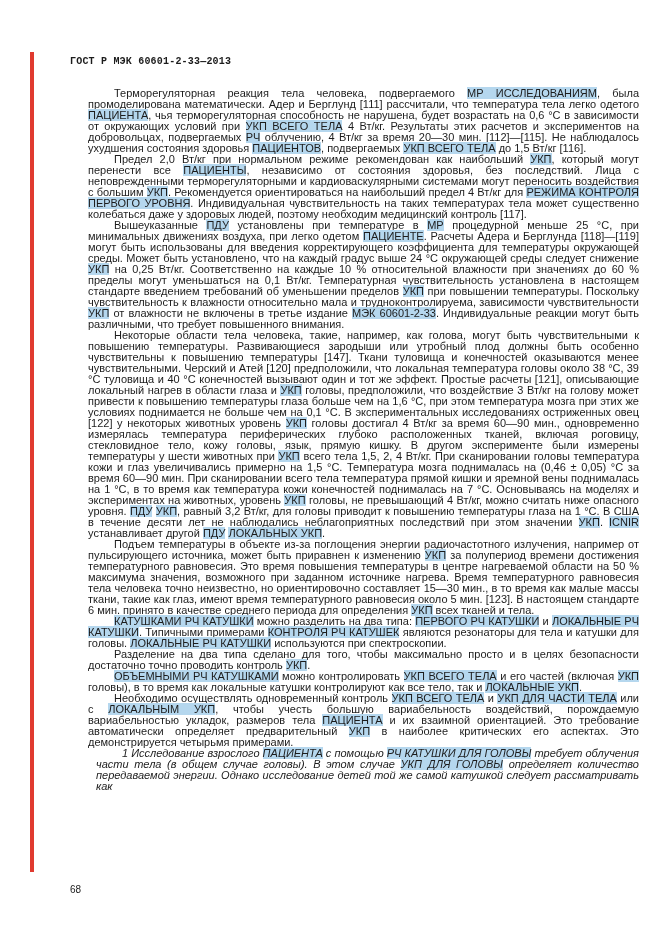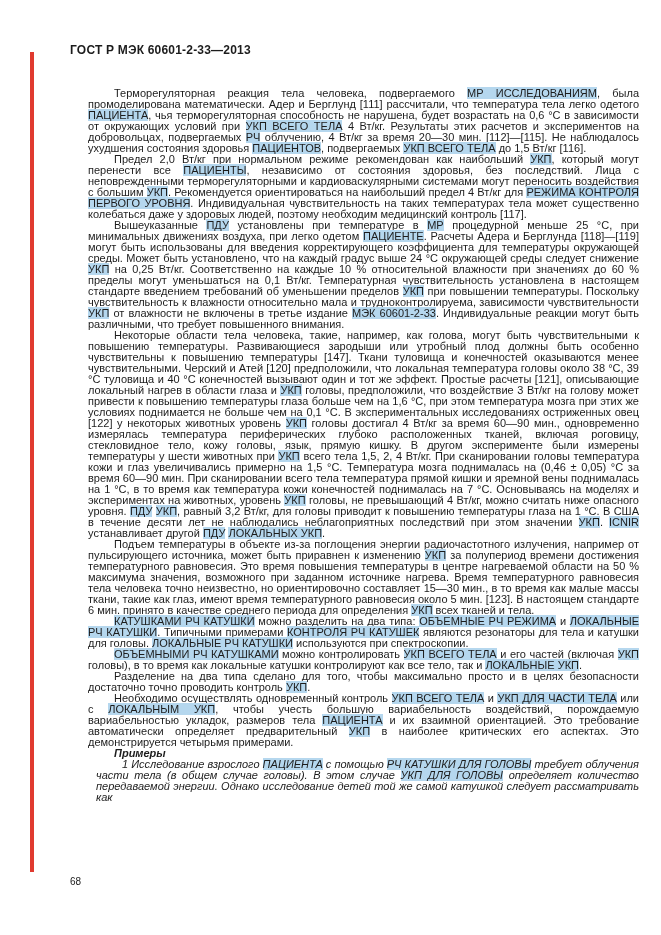--- a/index.html
+++ b/index.html
@@ -17,24 +17,25 @@
     position: absolute;
     left: 30px;
     top: 52px;
     width: 4px;
     height: 820px;
     background: #e03a2f;
   }
   .header {
     position: absolute;
     left: 70px;
-    top: 43px;
-    font-size: 12px;
+    top: 56px;
+    font-size: 10px;
     font-weight: bold;
     letter-spacing: 0.2px;
+    font-family: Liberation Mono, monospace;
   }
   .body {
     position: absolute;
     left: 88px;
     top: 88px;
     width: 551px;
     font-size: 11px;
     line-height: 11px;
   }
   .para {
@@ -49,37 +50,36 @@
     font-weight: normal;
     font-style: italic;
     margin-left: 8px;
   }
   .hl {
     background: #b5d7ee;
   }
   .page-number {
     position: absolute;
     left: 70px;
-    bottom: 48px;
+    bottom: 40px;
     font-size: 10px;
   }
 </style>
 </head>
 <body>
 
 <div class="page">
   <div class="red-line"></div>
   <div class="header">ГОСТ Р МЭК 60601-2-33—2013</div>
   <div class="body" id="doc-body">
       <p class="para normal">Терморегуляторная реакция тела человека, подвергаемого <span class="hl">МР ИССЛЕДОВАНИЯМ</span>, была промоделирована математически. Адер и Берглунд [111] рассчитали, что температура тела легко одетого <span class="hl">ПАЦИЕНТА</span>, чья терморегуляторная способность не нарушена, будет возрастать на 0,6 °С в зависимости от окружающих условий при <span class="hl">УКП ВСЕГО ТЕЛА</span> 4 Вт/кг. Результаты этих расчетов и экспериментов на добровольцах, подвергаемых <span class="hl">РЧ</span> облучению, 4 Вт/кг за время 20—30 мин. [112]—[115]. Не наблюдалось ухудшения состояния здоровья <span class="hl">ПАЦИЕНТОВ</span>, подвергаемых <span class="hl">УКП ВСЕГО ТЕЛА</span> до 1,5 Вт/кг [116].</p>
       <p class="para normal">Предел 2,0 Вт/кг при нормальном режиме рекомендован как наибольший <span class="hl">УКП</span>, который могут перенести все <span class="hl">ПАЦИЕНТЫ</span>, независимо от состояния здоровья, без последствий. Лица с неповрежденными терморегуляторными и кардиоваскулярными системами могут переносить воздействия с большим <span class="hl">УКП</span>. Рекомендуется ориентироваться на наибольший предел 4 Вт/кг для <span class="hl">РЕЖИМА КОНТРОЛЯ ПЕРВОГО УРОВНЯ</span>. Индивидуальная чувствительность на таких температурах тела может существенно колебаться даже у здоровых людей, поэтому необходим медицинский контроль [117].</p>
       <p class="para normal">Вышеуказанные <span class="hl">ПДУ</span> установлены при температуре в <span class="hl">МР</span> процедурной меньше 25 °С, при минимальных движениях воздуха, при легко одетом <span class="hl">ПАЦИЕНТЕ</span>. Расчеты Адера и Берглунда [118]—[119] могут быть использованы для введения корректирующего коэффициента для температуры окружающей среды. Может быть установлено, что на каждый градус выше 24 °С окружающей среды следует снижение <span class="hl">УКП</span> на 0,25 Вт/кг. Соответственно на каждые 10 % относительной влажности при значениях до 60 % пределы могут уменьшаться на 0,1 Вт/кг. Температурная чувствительность установлена в настоящем стандарте введением требований об уменьшении пределов <span class="hl">УКП</span> при повышении температуры. Поскольку чувствительность к влажности относительно мала и трудноконтролируема, зависимости чувствительности <span class="hl">УКП</span> от влажности не включены в третье издание <span class="hl">МЭК 60601-2-33</span>. Индивидуальные реакции могут быть различными, что требует повышенного внимания.</p>
       <p class="para normal">Некоторые области тела человека, такие, например, как голова, могут быть чувствительными к повышению температуры. Развивающиеся зародыши или утробный плод должны быть особенно чувствительны к повышению температуры [147]. Ткани туловища и конечностей оказываются менее чувствительными. Черский и Атей [120] предположили, что локальная температура головы около 38 °С, 39 °С туловища и 40 °С конечностей вызывают один и тот же эффект. Простые расчеты [121], описывающие локальный нагрев в области глаза и <span class="hl">УКП</span> головы, предположили, что воздействие 3 Вт/кг на голову может привести к повышению температуры глаза больше чем на 1,6 °С, при этом температура мозга при этих же условиях поднимается не больше чем на 0,1 °С. В экспериментальных исследованиях остриженных овец [122] у некоторых животных уровень <span class="hl">УКП</span> головы достигал 4 Вт/кг за время 60—90 мин., одновременно измерялась температура периферических глубоко расположенных тканей, включая роговицу, стекловидное тело, кожу головы, язык, прямую кишку. В другом эксперименте были измерены температуры у шести животных при <span class="hl">УКП</span> всего тела 1,5, 2, 4 Вт/кг. При сканировании головы температура кожи и глаз увеличивались примерно на 1,5 °С. Температура мозга поднималась на (0,46 ± 0,05) °С за время 60—90 мин. При сканировании всего тела температура прямой кишки и яремной вены поднималась на 1 °С, в то время как температура кожи конечностей поднималась на 7 °С. Основываясь на моделях и экспериментах на животных, уровень <span class="hl">УКП</span> головы, не превышающий 4 Вт/кг, можно считать ниже опасного уровня. <span class="hl">ПДУ</span> <span class="hl">УКП</span>, равный 3,2 Вт/кг, для головы приводит к повышению температуры глаза на 1 °С. В США в течение десяти лет не наблюдались неблагоприятных последствий при этом значении <span class="hl">УКП</span>. <span class="hl">ICNIR</span> устанавливает другой <span class="hl">ПДУ</span> <span class="hl">ЛОКАЛЬНЫХ УКП</span>.</p>
       <p class="para normal">Подъем температуры в объекте из-за поглощения энергии радиочастотного излучения, например от пульсирующего источника, может быть приравнен к изменению <span class="hl">УКП</span> за полупериод времени достижения температурного равновесия. Это время повышения температуры в центре нагреваемой области на 50 % максимума значения, возможного при заданном источнике нагрева. Время температурного равновесия тела человека точно неизвестно, но ориентировочно составляет 15—30 мин., в то время как малые массы ткани, такие как глаз, имеют время температурного равновесия около 5 мин. [123]. В настоящем стандарте 6 мин. принято в качестве среднего периода для определения <span class="hl">УКП</span> всех тканей и тела.</p>
-      <p class="para normal"><span class="hl">КАТУШКАМИ РЧ КАТУШКИ</span> можно разделить на два типа: <span class="hl">ОБЪЕМНЫЕ РЧ РЕЖИМА</span> и <span class="hl">ЛОКАЛЬНЫЕ РЧ КАТУШКИ</span>. Типичными примерами <span class="hl">КОНТРОЛЯ РЧ КАТУШЕК</span> являются резонаторы для тела и катушки для головы. <span class="hl">ЛОКАЛЬНЫЕ РЧ КАТУШКИ</span> используются при спектроскопии.</p>
+      <p class="para normal"><span class="hl">КАТУШКАМИ РЧ КАТУШКИ</span> можно разделить на два типа: <span class="hl">ПЕРВОГО РЧ КАТУШКИ</span> и <span class="hl">ЛОКАЛЬНЫЕ РЧ КАТУШКИ</span>. Типичными примерами <span class="hl">КОНТРОЛЯ РЧ КАТУШЕК</span> являются резонаторы для тела и катушки для головы. <span class="hl">ЛОКАЛЬНЫЕ РЧ КАТУШКИ</span> используются при спектроскопии.</p>
+      <p class="para normal">Разделение на два типа сделано для того, чтобы максимально просто и в целях безопасности достаточно точно проводить контроль <span class="hl">УКП</span>.</p>
       <p class="para normal"><span class="hl">ОБЪЕМНЫМИ РЧ КАТУШКАМИ</span> можно контролировать <span class="hl">УКП ВСЕГО ТЕЛА</span> и его частей (включая <span class="hl">УКП</span> головы), в то время как локальные катушки контролируют как все тело, так и <span class="hl">ЛОКАЛЬНЫЕ УКП</span>.</p>
-      <p class="para normal">Разделение на два типа сделано для того, чтобы максимально просто и в целях безопасности достаточно точно проводить контроль <span class="hl">УКП</span>.</p>
       <p class="para normal">Необходимо осуществлять одновременный контроль <span class="hl">УКП ВСЕГО ТЕЛА</span> и <span class="hl">УКП ДЛЯ ЧАСТИ ТЕЛА</span> или с <span class="hl">ЛОКАЛЬНЫМ УКП</span>, чтобы учесть большую вариабельность воздействий, порождаемую вариабельностью укладок, размеров тела <span class="hl">ПАЦИЕНТА</span> и их взаимной ориентацией. Это требование автоматически определяет предварительный <span class="hl">УКП</span> в наиболее критических его аспектах. Это демонстрируется четырьмя примерами.</p>
-      <p class="para example-heading">Примеры</p>
       <p class="para example">1 Исследование взрослого <span class="hl">ПАЦИЕНТА</span> с помощью <span class="hl">РЧ КАТУШКИ ДЛЯ ГОЛОВЫ</span> требует облучения части тела (в общем случае головы). В этом случае <span class="hl">УКП ДЛЯ ГОЛОВЫ</span> определяет количество передаваемой энергии. Однако исследование детей той же самой катушкой следует рассматривать как</p>
     </div>
   <div class="page-number">68</div>
 </div>
 
 </body></html>

